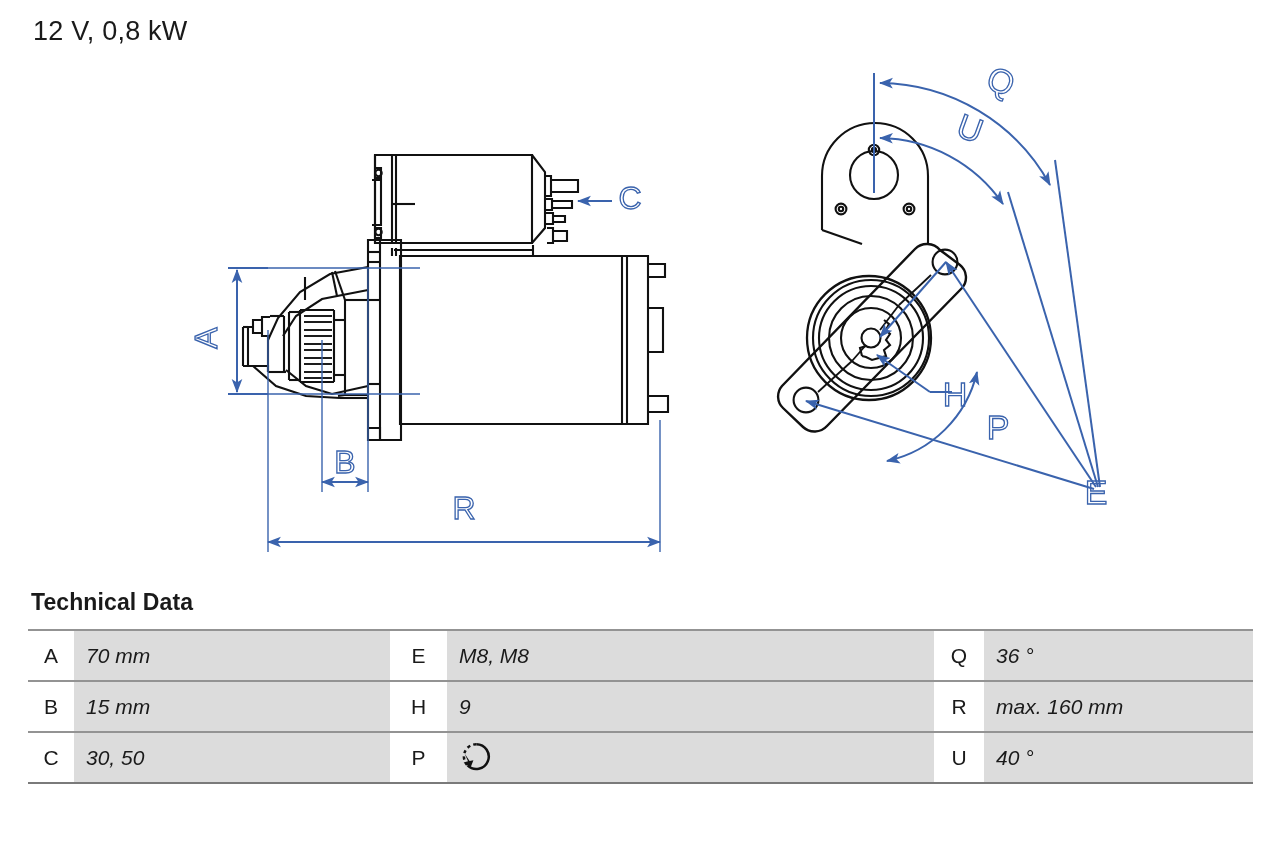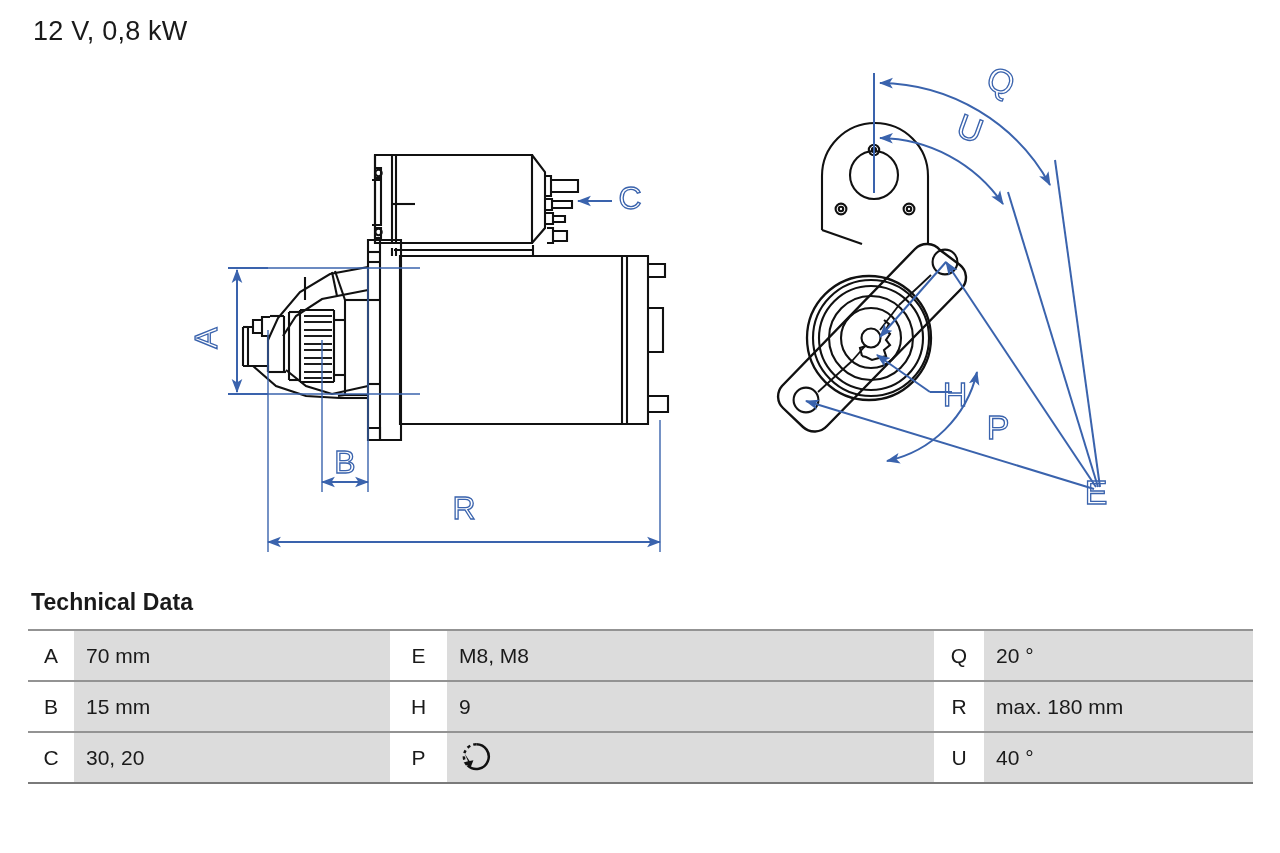--- a/index.html
+++ b/index.html
@@ -80,20 +80,21 @@
   }
   .k-cell {
     background: #ffffff;
     text-align: center;
     color: #1a1a1a;
   }
   .v-cell {
     background: #dcdcdc;
     color: #1a1a1a;
     padding-left: 12px !important;
+    font-style: italic;
   }
   .col-k1 { width: 46px; }
   .col-v1 { width: 316px; }
   .col-k2 { width: 57px; }
   .col-v2 { width: 487px; }
   .col-k3 { width: 50px; }
   .col-v3 { width: 269px; }
 
   
   .rot-icon-wrap {
@@ -325,33 +326,33 @@
     <col class="col-k3">
       <col class="col-v3">
   </colgroup>
   <tbody>
     <tr>
       <td class="k-cell">A</td>
       <td class="v-cell">70 mm</td>
       <td class="k-cell">E</td>
       <td class="v-cell">M8, M8</td>
       <td class="k-cell">Q</td>
-      <td class="v-cell">20 °</td>
+      <td class="v-cell">36 °</td>
     </tr>
     <tr>
       <td class="k-cell">B</td>
       <td class="v-cell">15 mm</td>
       <td class="k-cell">H</td>
       <td class="v-cell">9</td>
       <td class="k-cell">R</td>
-      <td class="v-cell">max. 180 mm</td>
+      <td class="v-cell">max. 160 mm</td>
     </tr>
     <tr>
       <td class="k-cell">C</td>
-      <td class="v-cell">30, 20</td>
+      <td class="v-cell">30, 50</td>
       <td class="k-cell">P</td>
       <td class="v-cell">
         <span class="rot-icon-wrap">
           <svg viewBox="0 0 34 34" width="34" height="34">
 
             <path d="M17.4,4.2 A12.4,12.4 0 1 1 8.6,25.4" fill="none" stroke="#111111" stroke-width="2.5" stroke-linecap="butt"></path>
 
             <path d="M17.4,4.2 A12.4,12.4 0 0 0 8.0,24.8" fill="none" stroke="#111111" stroke-width="2.5" stroke-dasharray="3.2 3.2" stroke-linecap="butt"></path>
 
             <path d="M11.6,27.6 L4.6,22.6 L9.0,21.2 L5.6,13.6 L10.6,21.0 L14.4,20.2 Z" fill="#111111" stroke="none"></path>

